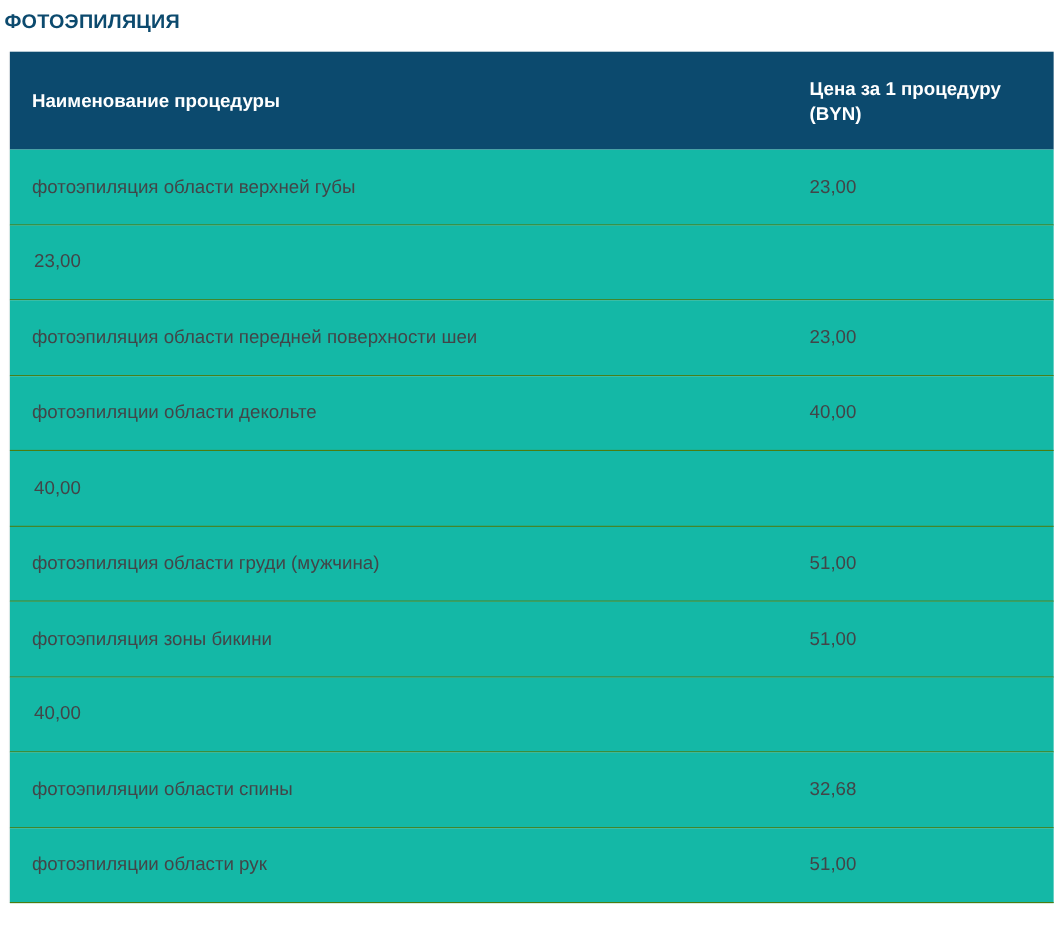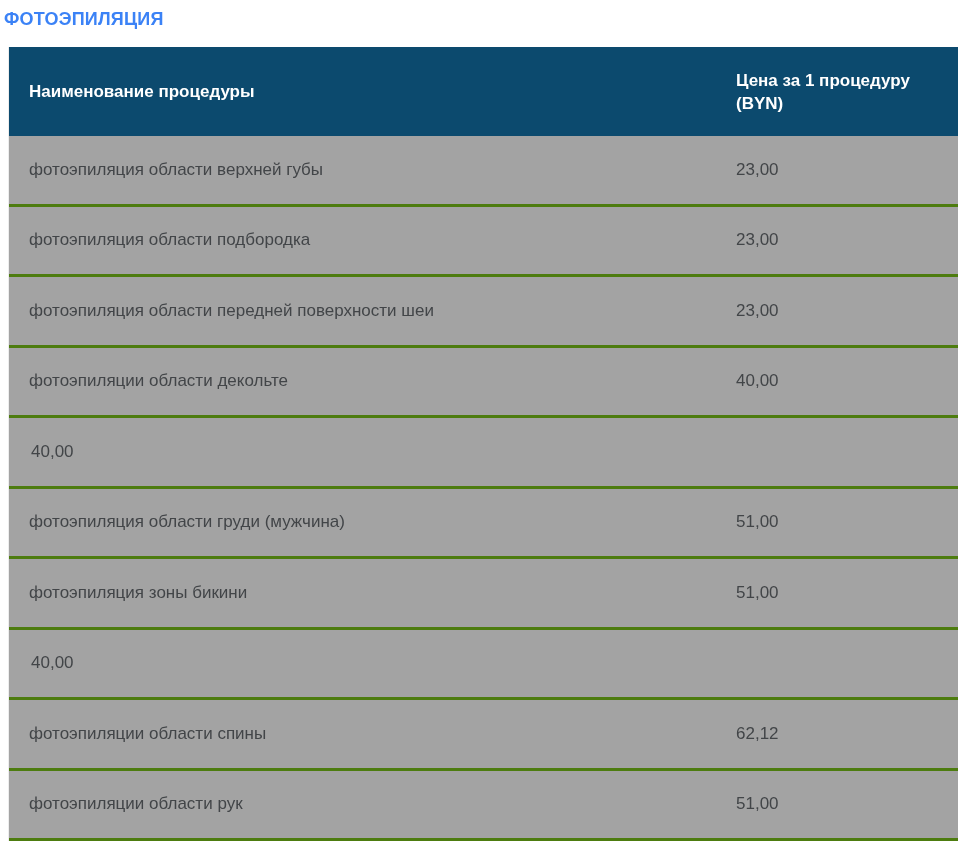--- a/index.html
+++ b/index.html
@@ -9,21 +9,21 @@
     height: 856px;
     overflow: hidden;
     background: #ffffff;
     font-family: "Liberation Sans", "DejaVu Sans", sans-serif;
   }
   .page-title {
     margin: 9px 0 0 4px;
     font-size: 18px;
     line-height: 20px;
     font-weight: 700;
-    color: #3b82f6;
+    color: #0c4a6e;
     letter-spacing: 0.2px;
   }
   .price-table {
     margin: 18px 0 0 8px;
     width: 950px;
     border-left: 1px solid #ededed;
     box-sizing: border-box;
   }
   .thead {
     display: flex;
@@ -52,22 +52,22 @@
     line-height: 23px;
   }
   .hdr-wrap {
     display: inline-block;
     max-width: 180px;
   }
   .trow {
     display: flex;
     align-items: center;
     height: 67.5px;
-    background: #a3a3a3;
-    border-bottom: 3px solid #4d7c0f;
+    background: #14b8a6;
+    border-bottom: 1px solid #4d7c0f;
   }
   .trow .cell {
     color: #424548;
     font-size: 17px;
     line-height: 22px;
   }
 </style>
 </head>
 <body>
 
@@ -81,21 +81,20 @@
         <span class="hdr-wrap">Цена за 1 процедуру (BYN)</span>
       </div>
     </div>
     <div id="tbody">
   <div class="trow">
     <div class="cell name">фотоэпиляция области верхней губы</div>
     <div class="cell price">23,00</div>
   </div>
 
   <div class="trow">
-    <div class="cell name">фотоэпиляция области подбородка</div>
     <div class="cell price">23,00</div>
   </div>
 
   <div class="trow">
     <div class="cell name">фотоэпиляция области передней поверхности шеи</div>
     <div class="cell price">23,00</div>
   </div>
 
   <div class="trow">
     <div class="cell name">фотоэпиляции области декольте</div>
@@ -116,21 +115,21 @@
     <div class="cell name">фотоэпиляция зоны бикини</div>
     <div class="cell price">51,00</div>
   </div>
 
   <div class="trow">
     <div class="cell price">40,00</div>
   </div>
 
   <div class="trow">
     <div class="cell name">фотоэпиляции области спины</div>
-    <div class="cell price">62,12</div>
+    <div class="cell price">32,68</div>
   </div>
 
   <div class="trow">
     <div class="cell name">фотоэпиляции области рук</div>
     <div class="cell price">51,00</div>
   </div>
 </div>
   </div>
 </div>
 

